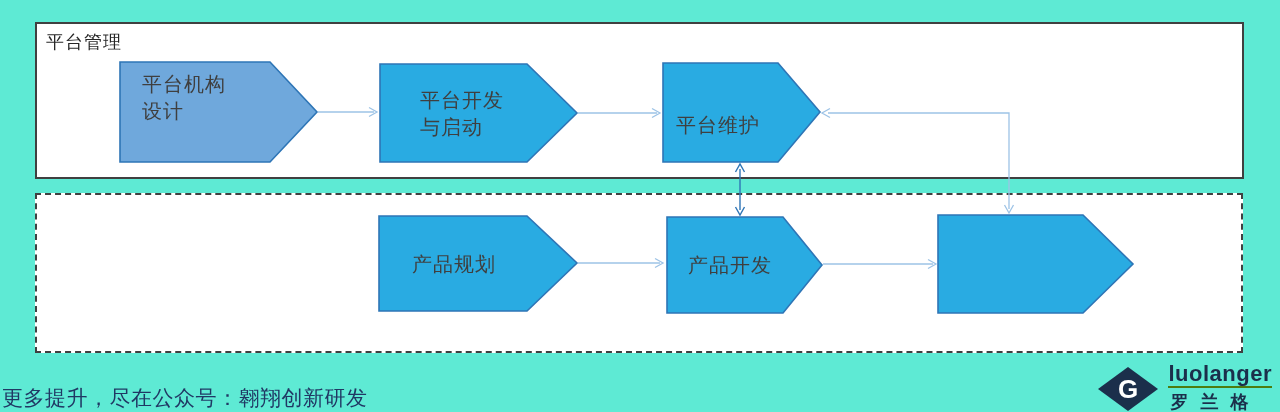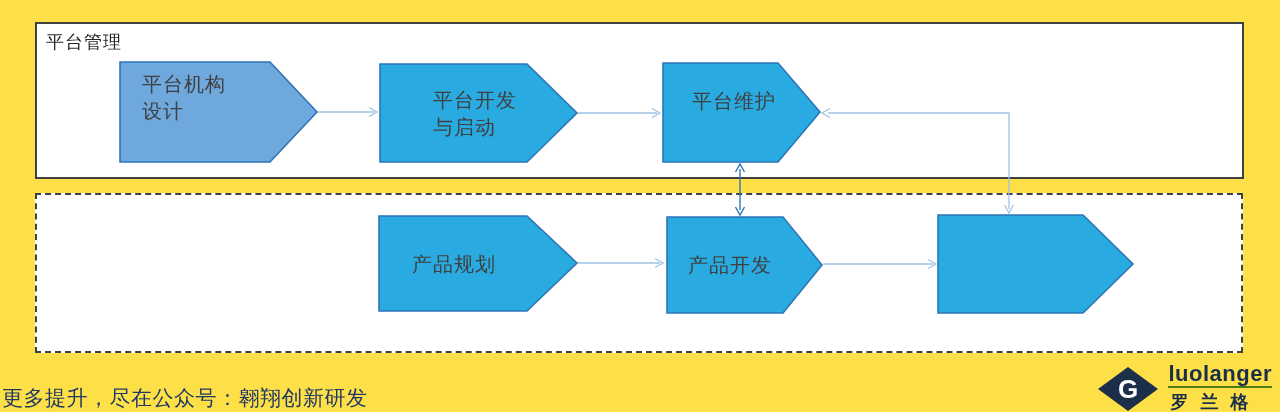--- a/index.html
+++ b/index.html
@@ -1,19 +1,19 @@
 <!DOCTYPE html>
 <html><head>
 <meta charset="utf-8">
 <style>
   html,body{margin:0;padding:0;background:#ffffff;}
   .canvas{
     position:relative;
     width:1280px;height:412px;
-    background:#fde047;
+    background:#5eead4;
     font-family:"Liberation Sans","DejaVu Sans",sans-serif;
     overflow:hidden;
   }
   .group-box{position:absolute;z-index:1;box-sizing:border-box;background:#ffffff;}
   .group-box.solid{border:2px solid #404040;}
   .group-box.dashed{border:2px dashed #404040;}
   .group-title{
     position:absolute;z-index:3;
     font-size:18px;color:#262626;letter-spacing:1px;
   }
@@ -83,23 +83,23 @@
 
     <g stroke="#2E75B6" stroke-width="1.4" fill="none">
       <line x1="740" y1="169" x2="740" y2="210"></line>
       <polyline points="735.5,172 740,164 744.5,172"></polyline>
       <polyline points="735.5,207 740,215 744.5,207"></polyline>
     </g>
   </svg>
 
   <div class="shape-label" style="left:142px;top:71px;">平台机构
 设计</div>
-  <div class="shape-label" style="left:420px;top:87px;margin-left:13px;">平台开发
+  <div class="shape-label" style="left:420px;top:87px;">平台开发
 与启动</div>
-  <div class="shape-label" style="left:676px;top:88px;margin-left:16px;">平台维护</div>
+  <div class="shape-label" style="left:676px;top:112px;">平台维护</div>
   <div class="shape-label" style="left:412px;top:251px;">产品规划</div>
   <div class="shape-label" style="left:688px;top:252px;">产品开发</div>
 
   <div class="footer-promo">更多提升，尽在公众号：翱翔创新研发</div>
 
   <div class="logo">
     <svg width="62" height="46" viewBox="0 0 62 46">
       <polygon points="31,1 61,23 31,45 1,23" fill="#1b2f4b"></polygon>
       <text x="31" y="32" text-anchor="middle" font-size="26" font-weight="bold" font-family="Liberation Sans, sans-serif" fill="#ffffff">G</text>
     </svg>

